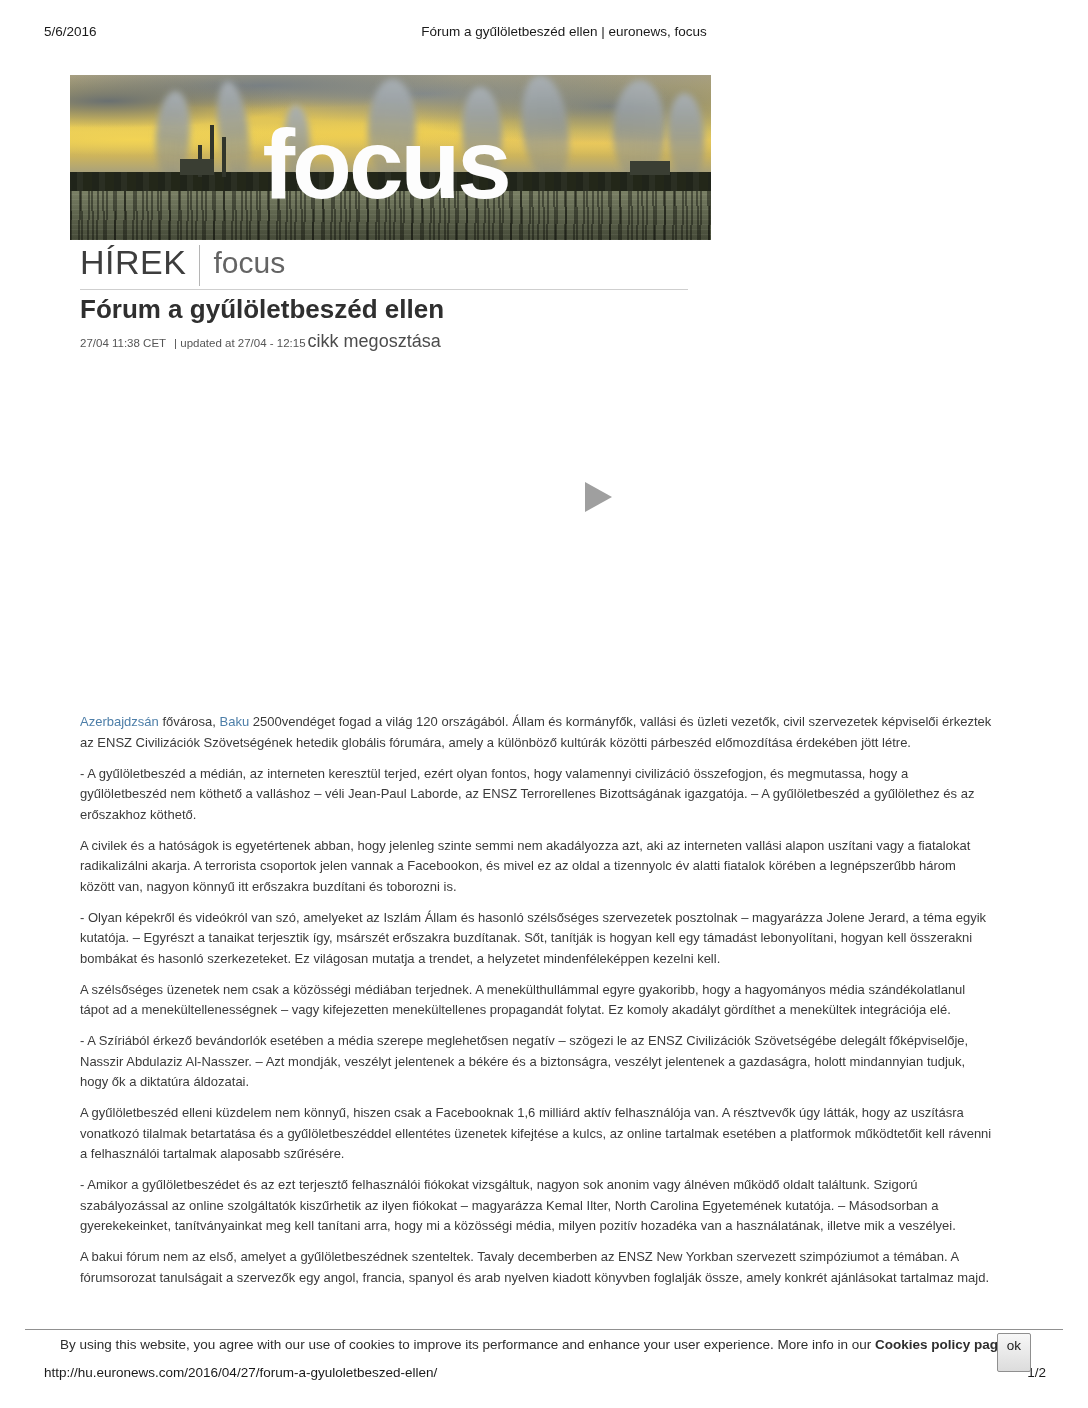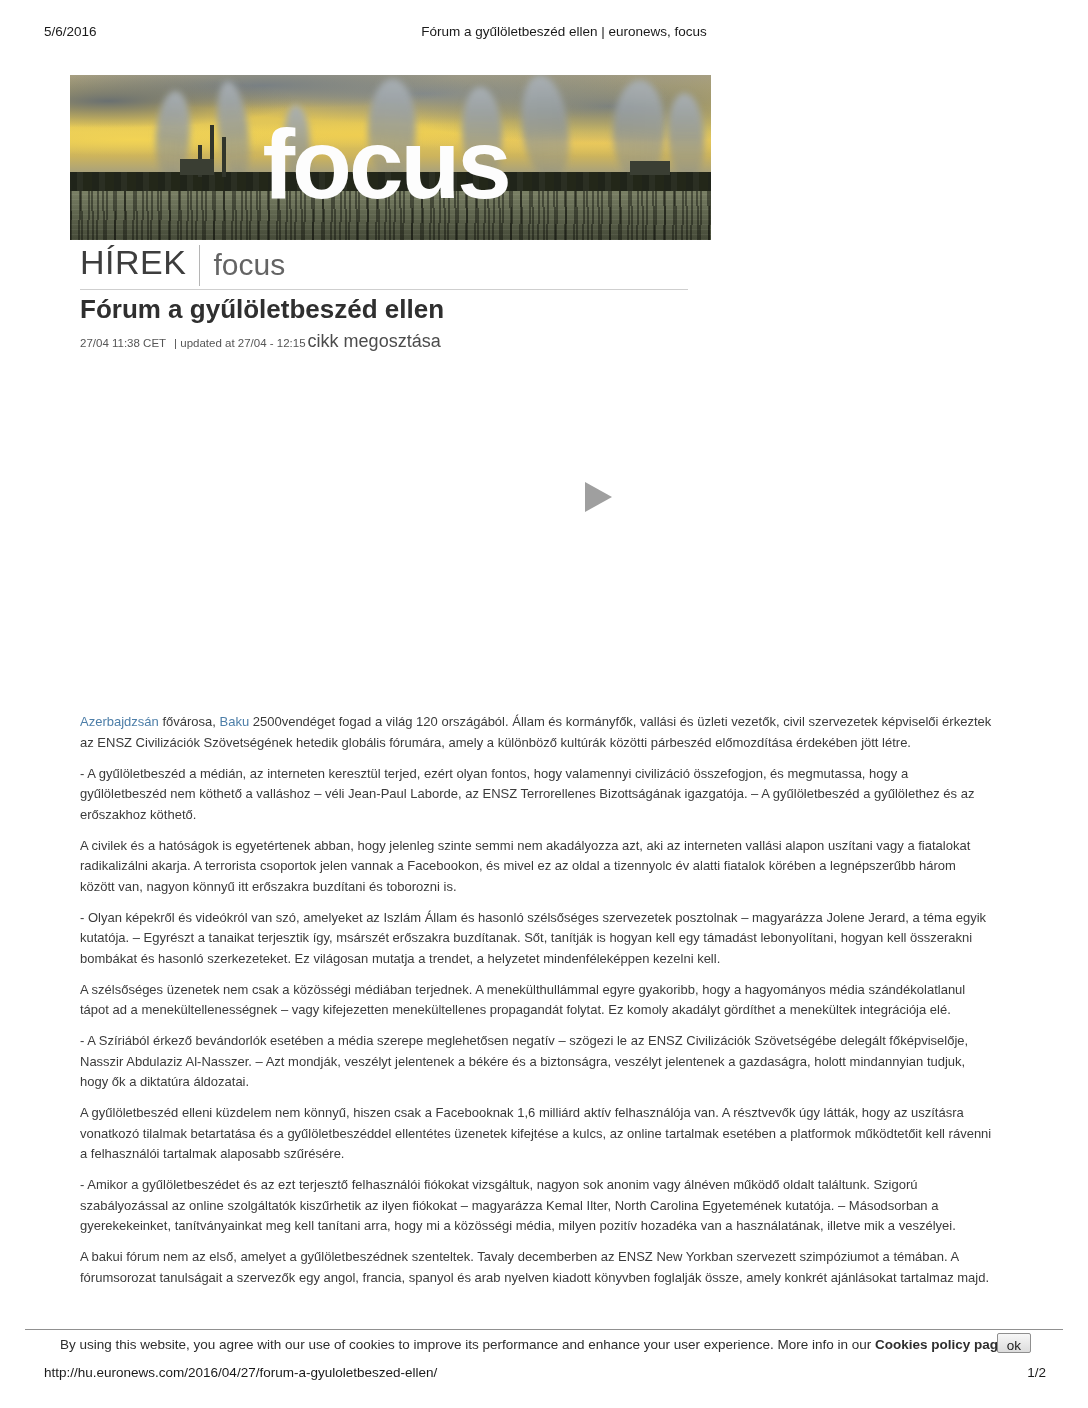--- a/index.html
+++ b/index.html
@@ -45,21 +45,21 @@
     background:linear-gradient(180deg,#7a8065 0%,#60664f 45%,#454a38 100%);}
   .furrows{position:absolute;left:0;top:116px;width:100%;height:49px;
     background:
       repeating-linear-gradient(91deg, rgba(15,17,11,.45) 0 2px, transparent 2px 9px),
       repeating-linear-gradient(89deg, rgba(15,17,11,.45) 0 2px, transparent 2px 11px),
       repeating-linear-gradient(0deg, rgba(255,255,245,.06) 0 1px, transparent 1px 5px);}
   .wordmark{position:absolute;left:50%;top:40px;transform:translateX(-52%);
     font-size:98px;line-height:1;font-weight:bold;color:#fdfdfd;letter-spacing:-3px;}
 
   
-  .section-row{position:absolute;left:80px;top:243px;display:flex;align-items:flex-end;}
+  .section-row{position:absolute;left:80px;top:243px;display:flex;align-items:center;}
   .cat{font-size:34px;color:#3d3d3d;letter-spacing:.5px;text-decoration:none;}
   .sec-divider{width:1px;background:#b5b5b5;align-self:stretch;margin:2px 13px -4px 13px;}
   .subcat{font-size:30px;color:#646464;text-decoration:none;}
 
   .title-rule{position:absolute;left:80px;top:289px;width:608px;height:1px;background:#cfcfcf;}
   .article-title{position:absolute;left:80px;top:294px;font-size:26px;font-weight:bold;color:#2f2f2f;}
 
   .meta-row{position:absolute;left:80px;top:331px;display:flex;align-items:baseline;}
   .meta{font-size:11.5px;color:#555;}
   .meta+.meta{margin-left:8px;}
@@ -73,21 +73,21 @@
   .article-body{position:absolute;left:80px;top:712px;width:912px;
     font-size:13px;line-height:20.5px;color:#3b3b3b;}
   .article-body p{margin:0 0 10.5px 0;}
   .inline-link{color:#4d7ea8;text-decoration:none;cursor:pointer;}
 
   
   .cookie-bar{position:absolute;left:25px;top:1329px;width:1038px;height:33px;
     background:#ffffff;border-top:1px solid #909090;z-index:5;}
   .cookie-text{position:absolute;left:35px;top:7px;font-size:13.5px;color:#2e2e2e;white-space:nowrap;}
   .cookie-link{font-weight:bold;color:#2e2e2e;cursor:pointer;}
-  .ok-button{position:absolute;left:972px;top:3px;width:34px;height:20px;line-height:24px;
+  .ok-button{position:absolute;left:972px;top:3px;width:34px;height:39px;line-height:24px;
     text-align:center;font-size:13.5px;color:#222;border:1px solid #8f8f8f;
     background:linear-gradient(180deg,#f7f7f7,#dcdcdc);border-radius:2px;cursor:pointer;box-sizing:border-box;}
 
   
   .footer-url{position:absolute;left:44px;top:1365px;font-size:13.5px;color:#1a1a1a;}
   .page-number{position:absolute;right:42px;top:1365px;font-size:13.5px;color:#1a1a1a;}
 </style>
 </head>
 <body>
 

